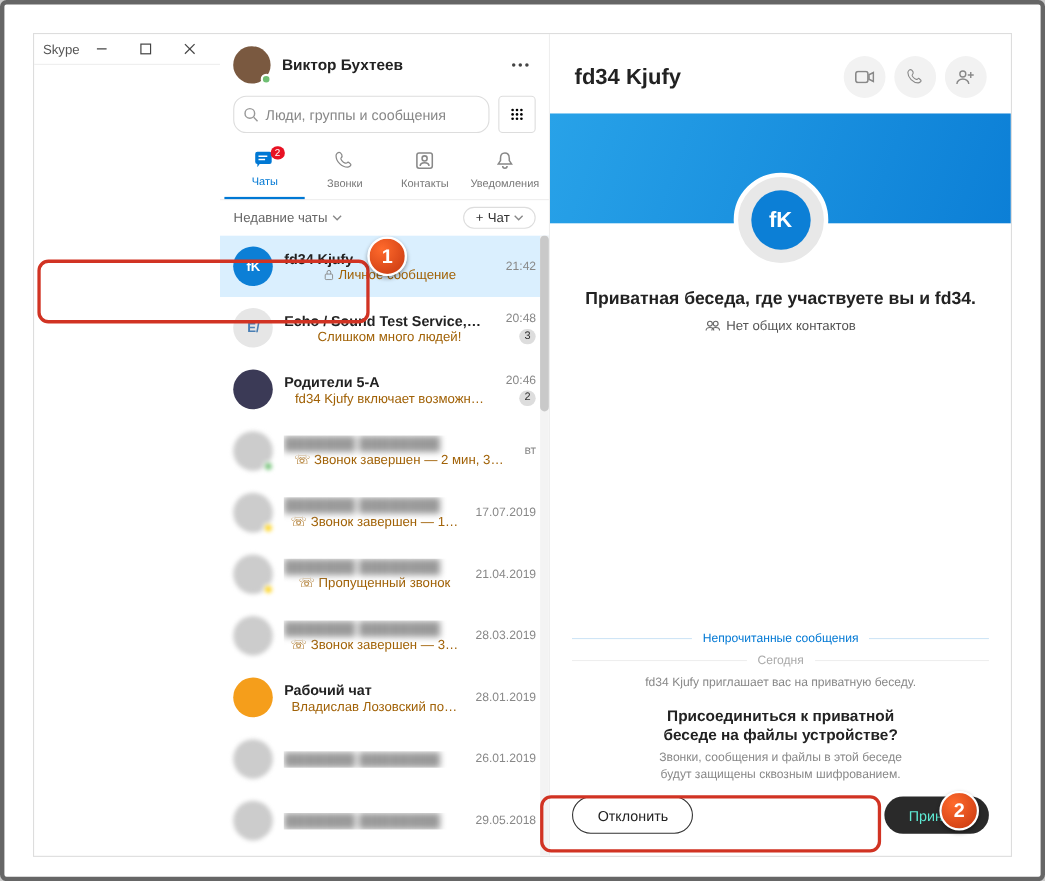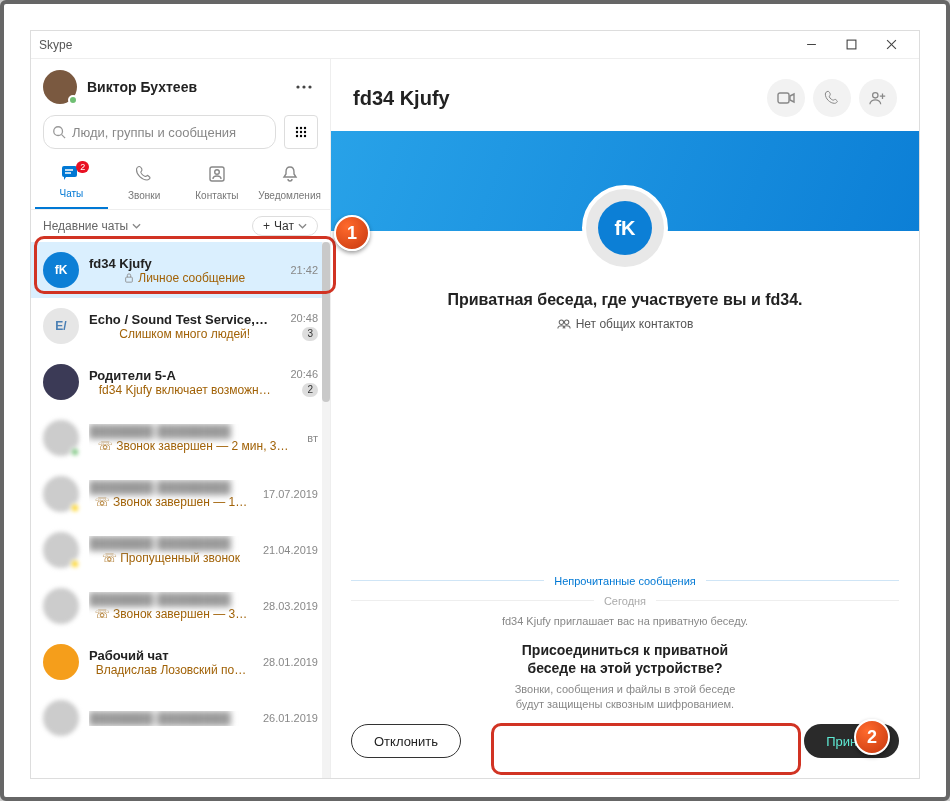--- a/index.html
+++ b/index.html
@@ -1,18 +1,18 @@
 <!DOCTYPE html>
 <html><head>
 <meta charset="utf-8">
 <style>
 * { margin:0; padding:0; box-sizing:border-box; font-family:"Segoe UI",Arial,sans-serif; }
 body { background:#ccc; display:flex; justify-content:center; align-items:center; min-height:100vh; }
 .frame { width:950px; height:801px; background:#fff; border:4px solid #666; border-radius:6px; position:relative; overflow:hidden; }
-.window { position:absolute; left:26px; top:26px; right:26px; bottom:18px; background:#fff; display:flex; flex-direction:column; border:1px solid #ddd; }
+.window { position:absolute; left:26px; top:26px; right:26px; bottom:18px; background:#fff; display:flex; flex-direction:row; border:1px solid #ddd; }
 .titlebar { height:28px; display:flex; align-items:center; padding:0 8px; border-bottom:1px solid #eee; }
 .titlebar-title { font-size:12px; color:#555; flex:1; }
 .titlebar-btn { width:40px; height:22px; display:flex; align-items:center; justify-content:center; color:#444; }
 .titlebar-btn svg { width:11px; height:11px; }
 .app { flex:1; display:flex; overflow:hidden; }
 .sidebar { width:300px; display:flex; flex-direction:column; border-right:1px solid #eee; }
 .profile-row { display:flex; align-items:center; height:56px; padding:0 12px; }
 .avatar { width:34px; height:34px; border-radius:50%; background:#7a5940; position:relative; }
 .avatar .dot { position:absolute; width:10px; height:10px; background:#6fbf73; border:2px solid #fff; border-radius:50%; right:-1px; bottom:-1px; }
 .profile-name { margin-left:10px; font-size:14px; font-weight:600; color:#222; flex:1; }
@@ -313,20 +313,32 @@
                 <div class="chat-body">
                   <div class="chat-name blurred">███████ ████████</div>
                   <div class="chat-sub">
                     <span></span>
                   </div>
                 </div>
                 <div class="chat-time">
                   <span>26.01.2019</span>
                 </div>
               </div>
+              <div class="chat-item">
+                <div class="chat-av blurred"></div>
+                <div class="chat-body">
+                  <div class="chat-name blurred">███████ ████████</div>
+                  <div class="chat-sub">
+                    <span></span>
+                  </div>
+                </div>
+                <div class="chat-time">
+                  <span>29.05.2018</span>
+                </div>
+              </div>
             </div>
   <div class="scrollbar-track">
               <div class="scrollbar-thumb"></div>
             </div>
  </div>
 
 </div>
 
 <div class="main">
  <div class="main-header">
@@ -372,21 +384,21 @@
    <div class="msgs-area">
      <div class="unread-sep">
                 <span>Непрочитанные сообщения</span>
               </div>
      <div class="today-sep">
                 <span>Сегодня</span>
               </div>
      <div class="invite-line">fd34 Kjufy приглашает вас на приватную беседу.</div>
      <div class="join-q">
        <div>Присоединиться к приватной</div>
-       <div>беседе на этой устройстве?</div>
+       <div>беседе на файлы устройстве?</div>
      </div>
      <div class="join-desc">
        <div>Звонки, сообщения и файлы в этой беседе</div>
        <div>будут защищены сквозным шифрованием.</div>
      </div>
      <div class="btn-row">
        <div class="pill-btn pill-outline">
                   <span>Отклонить</span>
                 </div>
        <div class="pill-btn pill-solid">

